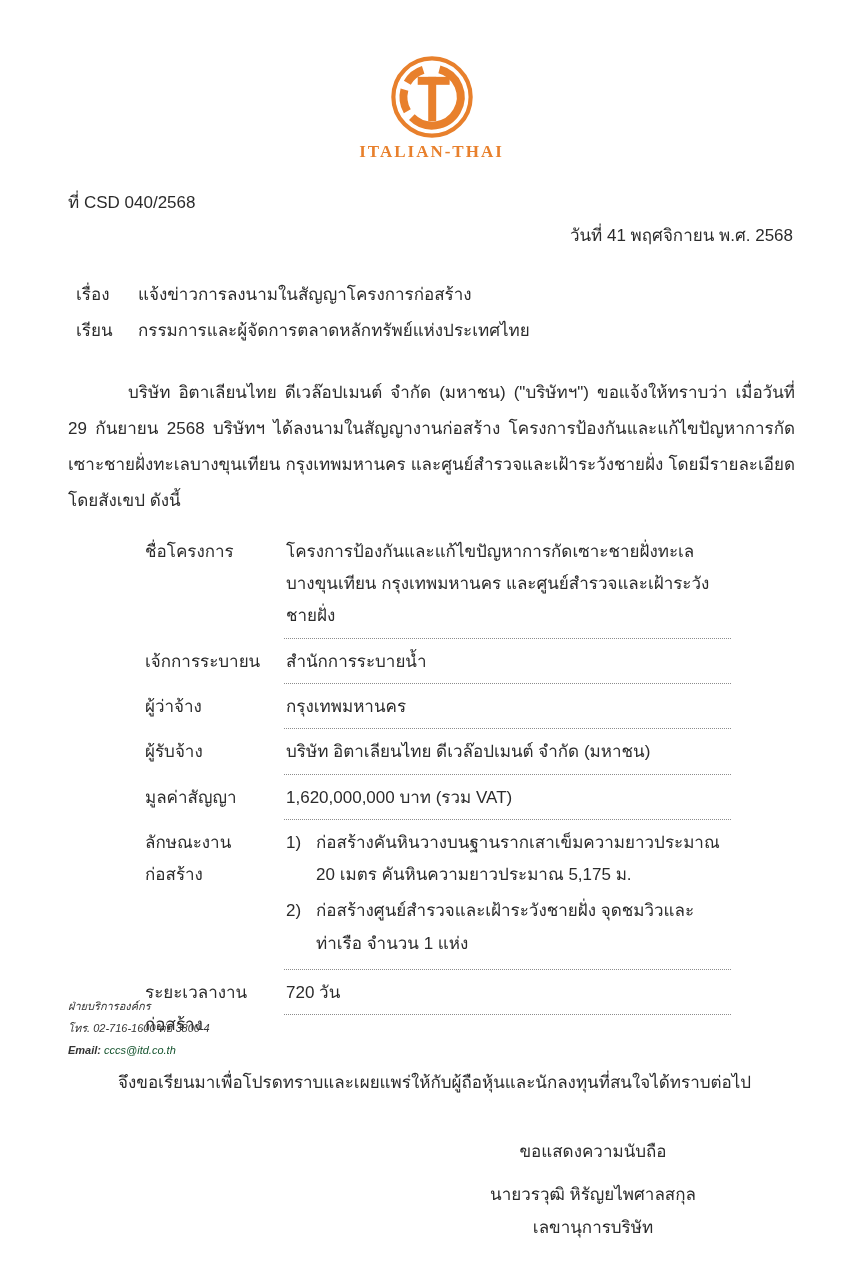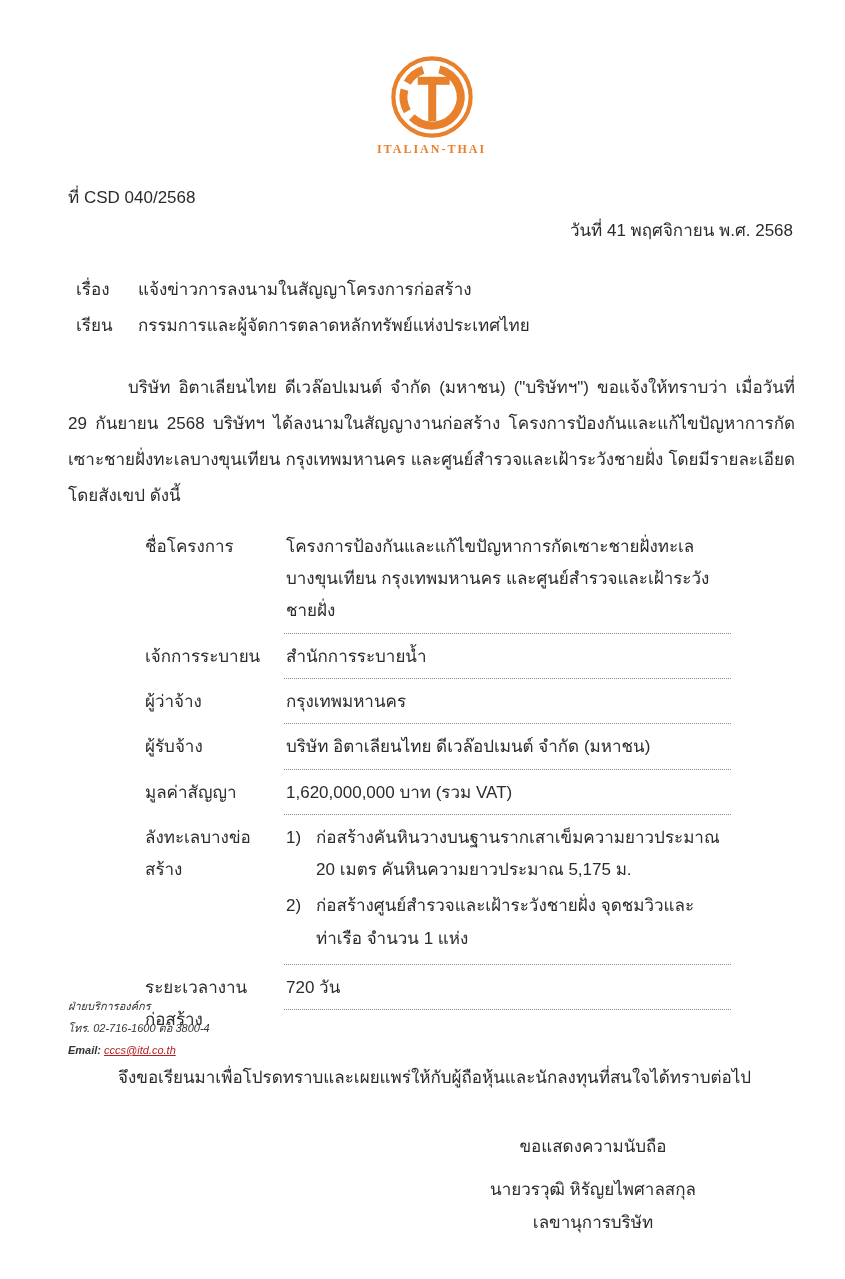--- a/index.html
+++ b/index.html
@@ -15,21 +15,21 @@
     box-sizing:border-box;
     padding:55px 50px 0 68px;
   }
   
   .logo-wrap{text-align:center;margin:0 0 26px 0;}
   .logo-wrap svg{display:block;margin:0 auto;}
   .brand-name{
     margin-top:3px;
     font-family:"Liberation Serif","DejaVu Serif",serif;
     font-weight:bold;
-    font-size:12px;
+    font-size:17px;
     letter-spacing:2px;
     color:#e8802c;
   }
   
   .ref-line{margin:0 0 6px 0;}
   .date-line{text-align:right;margin:0 2px 34px 0;}
   
   .addr-row{display:flex;margin:0 0 10px 8px;line-height:1.55;}
   .addr-row .lbl{width:62px;flex:0 0 62px;}
   
@@ -71,22 +71,21 @@
   .footer{
     position:absolute;
     left:68px;bottom:218px;
     font-style:italic;
     font-size:11px;
     line-height:2.0;
     color:#333333;
   }
   .footer .email-line{font-weight:bold;}
   .email-link{
-    color:#b91c1c;
-    text-decoration:underline;
+    color:#14532d;
     font-weight:normal;
     cursor:pointer;
   }
 </style>
 </head>
 <body>
 
 <div class="page">
 
   <div class="logo-wrap">
@@ -140,21 +139,21 @@
       <div class="d-label">ผู้รับจ้าง</div>
       <div class="d-value">บริษัท อิตาเลียนไทย ดีเวล๊อปเมนต์ จำกัด (มหาชน)</div>
     </div>
 
     <div class="d-row">
       <div class="d-label">มูลค่าสัญญา</div>
       <div class="d-value">1,620,000,000 บาท (รวม VAT)</div>
     </div>
 
     <div class="d-row">
-      <div class="d-label">ลังทะเลบางข่อสร้าง</div>
+      <div class="d-label">ลักษณะงานก่อสร้าง</div>
       <div class="d-value">
         <div class="d-item">
           <span class="num">1)</span>
           <span class="itxt">ก่อสร้างคันหินวางบนฐานรากเสาเข็มความยาวประมาณ 20 เมตร คันหินความยาวประมาณ 5,175 ม.</span>
         </div>
         <div class="d-item">
           <span class="num">2)</span>
           <span class="itxt">ก่อสร้างศูนย์สำรวจและเฝ้าระวังชายฝั่ง จุดชมวิวและท่าเรือ จำนวน 1 แห่ง</span>
         </div>
       </div>

